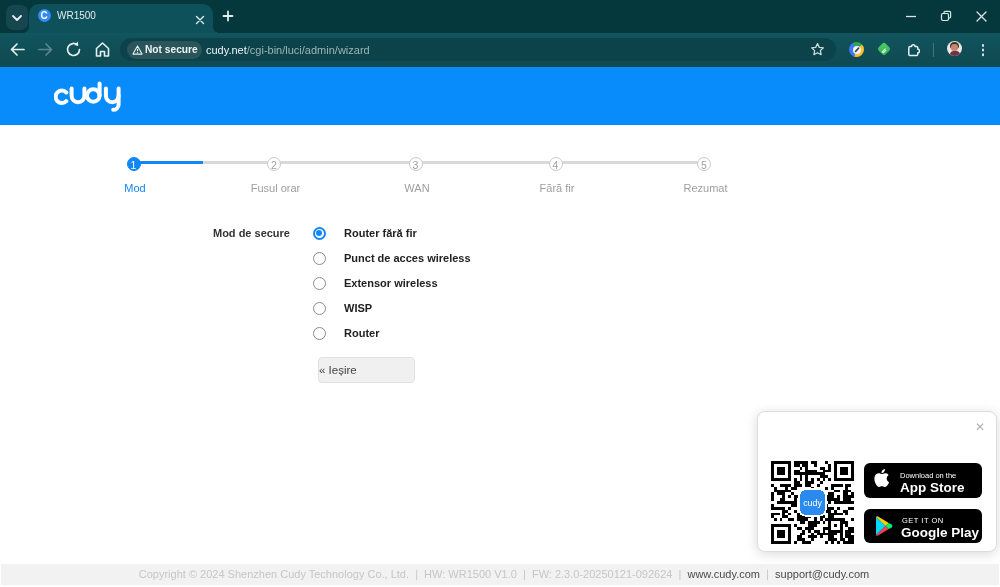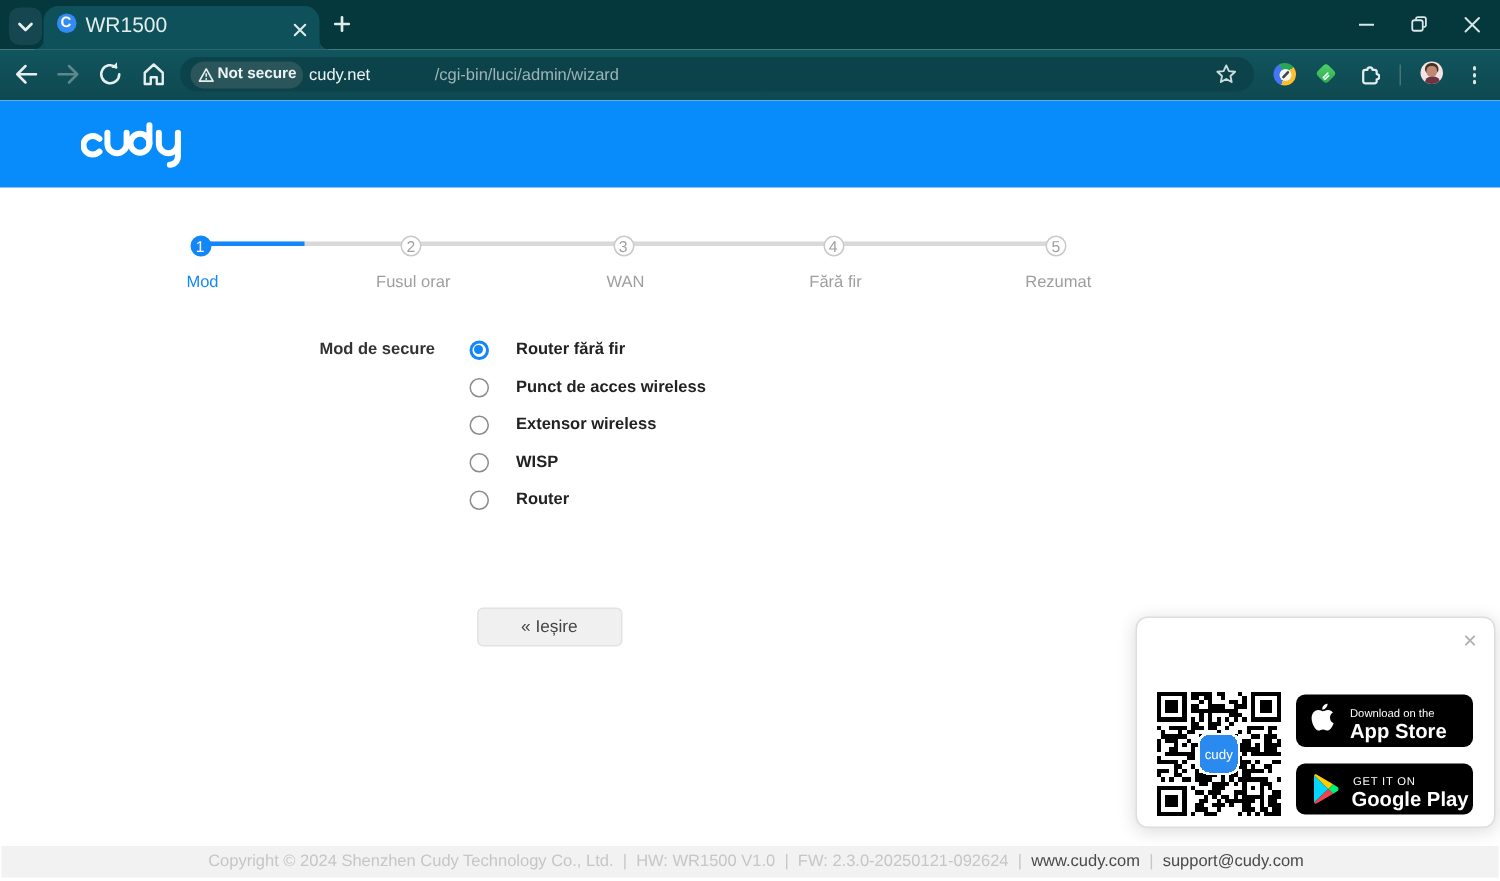--- a/index.html
+++ b/index.html
@@ -2,43 +2,43 @@
 <html><head>
 <meta charset="utf-8">
 <style>
 * { margin:0; padding:0; box-sizing:border-box; }
 html,body { width:1000px; height:587px; overflow:hidden; font-family:"Liberation Sans",sans-serif; background:#fff; }
 
 #frame { position:absolute; left:0; top:0; width:1000px; height:33px; background:#04383d; }
 #chevbtn { position:absolute; left:6px; top:5px; width:22px; height:25px; border-radius:7px; background:#164650; }
 #tab { position:absolute; left:29px; top:4px; width:184px; height:29px; border-radius:10px 10px 0 0; background:#0e515a; }
 #favicon { position:absolute; left:8.5px; top:5px; width:13px; height:13px; border-radius:50%; background:#338af2; color:#fff; font-size:10px; font-weight:bold; text-align:center; line-height:13.5px; }
-#tabtitle { position:absolute; left:28px; top:5px; font-size:14px; color:#e2ecec; line-height:14px; }
+#tabtitle { position:absolute; left:28px; top:5px; font-size:10px; color:#e2ecec; line-height:14px; }
 #toolbar { position:absolute; left:0; top:33px; width:1000px; height:34px; background:linear-gradient(180deg,#11565e 0%, #10515a 25%, #0f4950 100%); }
 #omnibox { position:absolute; left:120px; top:5px; width:716px; height:23px; border-radius:12px; background:#0c434b; }
 #chip { position:absolute; left:7px; top:2.6px; height:18px; border-radius:9px; background:#29555b; color:#edf4f4; font-size:10.2px; font-weight:bold; line-height:18px; padding:0 4px 5px 18px; }
 #url { position:absolute; left:86px; top:4.5px; font-size:11px; line-height:14px; color:#eef4f4; white-space:pre; }
-#url span { color:#9db4b7;padding-left:43px; }
+#url span { color:#9db4b7; }
 
 #page { position:absolute; left:0; top:67px; width:1000px; height:520px; background:#fff; }
 #bluehead { position:absolute; left:0; top:0; width:1000px; height:58px; background:#098cfb; }
 
 .sline { position:absolute; top:93.8px; height:3.5px; background:#d9d9d9; }
 .sline.blue { background:#1287f7; }
 .scirc { position:absolute; top:89.5px; width:14px; height:14px; border-radius:50%; background:#fff; border:1.5px solid #c9c9c9; color:#a0a0a0; font-size:10.5px; text-align:center; line-height:14px; }
 .scirc.active { background:#1287f7; border-color:#1287f7; color:#fff; line-height:14.5px; }
 .slabel { position:absolute; top:115px; width:120px; text-align:center; font-size:11px; color:#9e9e9e; }
 .slabel.active { color:#1287f7; }
 
 #formlabel { position:absolute; top:160px; right:710px; font-size:11px; font-weight:bold; color:#333; }
 .radio { position:absolute; left:312.5px; width:13px; height:13px; border-radius:50%; border:1.5px solid #8b8b8b; background:#fff; }
 .radio.sel { border:2px solid #1287f7; }
 .radio.sel:after { content:""; position:absolute; left:1.5px; top:1.5px; width:6px; height:6px; border-radius:50%; background:#1287f7; }
 .rlabel { position:absolute; left:344px; font-size:11px; font-weight:bold; color:#222; line-height:12px; }
-.btn { position:absolute; top:289.5px; height:26px; border-radius:4px; font-size:11.5px; text-align:center; line-height:25px;margin-top:48px; }
+.btn { position:absolute; top:289.5px; height:26px; border-radius:4px; font-size:11.5px; text-align:left; line-height:25px; }
 #btn-exit { left:318px; width:96.5px; background:#f0f0f0; border:1px solid #e2e2e2; color:#444; }
 #btn-next { left:438px; width:95.5px; background:#1389f8; color:#fff; font-size:12px; }
 
 #popup { position:absolute; left:757px; top:344px; width:240px; height:141px; background:#fff; border:1px solid #ddd; border-radius:8px; box-shadow:0 2px 12px rgba(0,0,0,0.15); }
 #popup .txt { position:absolute; left:8.5px; top:5.5px; width:225px; font-size:11.2px; line-height:20px; color:#3a3a3a; }
 #popup .close { position:absolute; right:11px; top:8px; font-size:12px; color:#b0b0b0; }
 .badge { position:absolute; left:106px; width:118px; background:#000; border-radius:6px; color:#fff; }
 
 #footer { position:absolute; left:1px; top:564px; width:998px; height:21px; background:#f2f2f2; font-size:11px; color:#c6c6c6; text-align:center; line-height:21px; padding-left:8px; }
 #footer b { color:#4a4a4a; font-weight:normal; }

